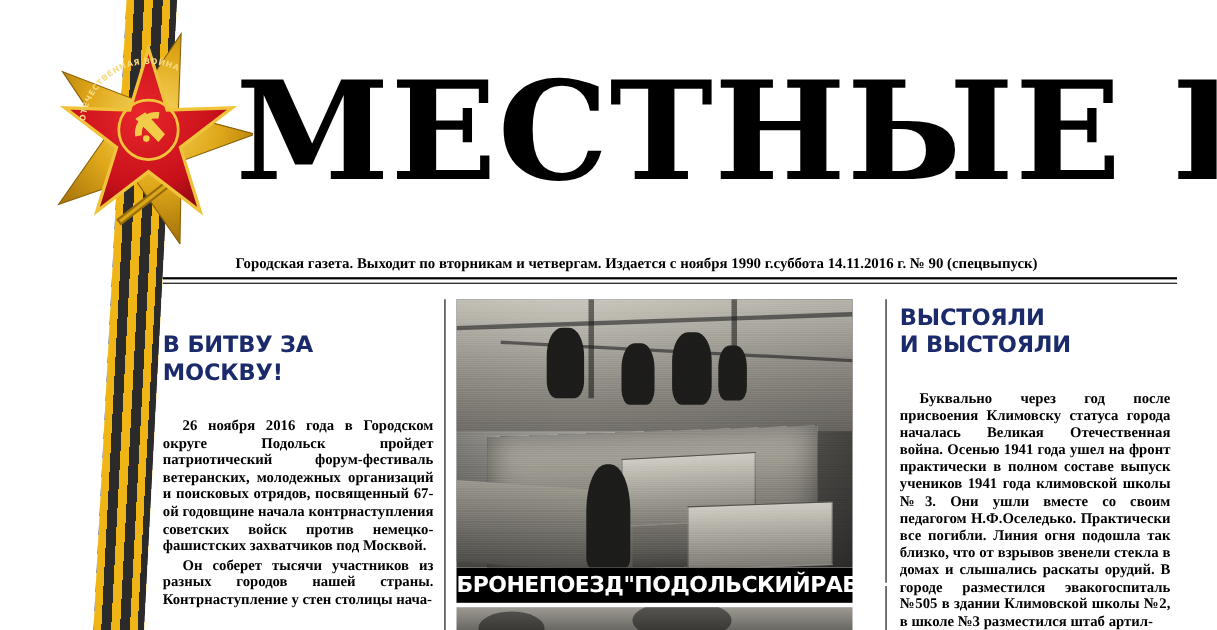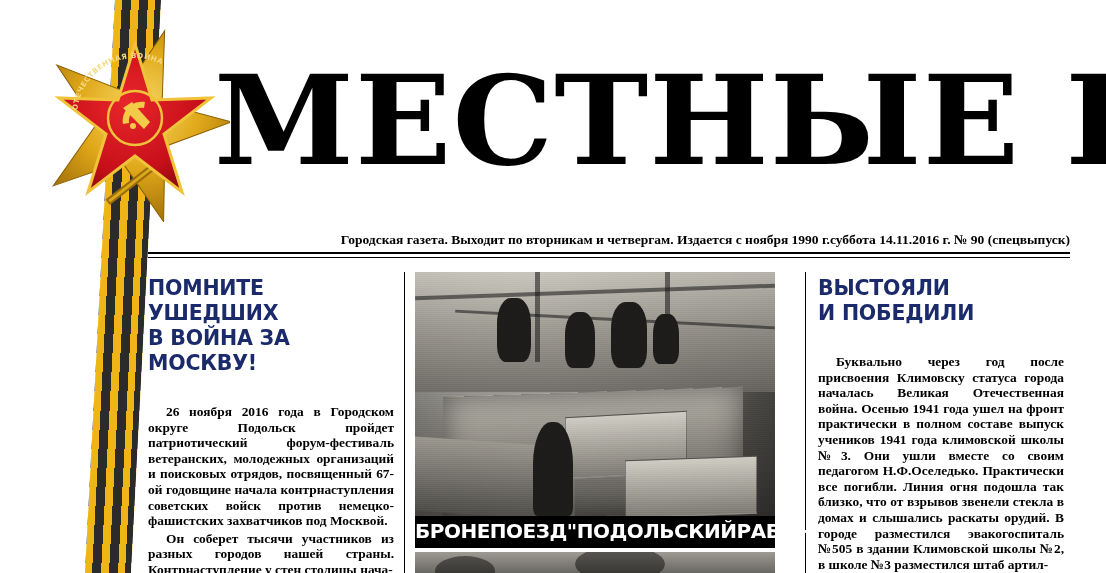--- a/index.html
+++ b/index.html
@@ -67,21 +67,21 @@
     color: #000;
   }
 
   
   .subtitle-row {
     position: absolute;
     left: 214px;
     top: 232px;
     width: 856px;
     display: flex;
-    justify-content: flex-end;
+    justify-content: flex-start;
     align-items: baseline;
     font-family: "Liberation Serif", serif;
     font-size: 13.5px;
     font-weight: bold;
     z-index: 4;
   }
   .subtitle-left { letter-spacing: 0px; }
   .subtitle-right { letter-spacing: 0px; }
 
   
@@ -303,22 +303,22 @@
   <div class="subtitle-right">суббота 14.11.2016 г. № 90 (спецвыпуск)</div>
 </div>
 
 <div class="rule-top"></div>
 <div class="rule-thin"></div>
 
 <div class="columns">
 
   <div class="col col-left">
     <div class="headline">
-      <span>ПОМНИТЕ УШЕДШИХ</span><br>
-      <span>В ВОЙНА ЗА МОСКВУ!</span>
+      <br>
+      <span>В БИТВУ ЗА МОСКВУ!</span>
     </div>
     <div class="body-text">
       <p>26 ноября 2016 года в Городском округе Подольск пройдет патриотический форум-фестиваль ветеранских, молодежных организаций и поисковых отрядов, посвященный 67-ой годовщине начала контрнаступления советских войск против немецко-фашистских захватчиков под Москвой.</p>
       <p>Он соберет тысячи участников из разных городов нашей страны. Контрнаступление у стен столицы нача-</p>
     </div>
   </div>
 
   <div class="vdivider"></div>
 
   <div class="col col-mid">
@@ -345,20 +345,20 @@
       <div class="blob" style="left:20px;top:4px;width:60px;height:30px;"></div>
       <div class="blob" style="left:160px;top:-6px;width:90px;height:36px;"></div>
     </div>
   </div>
 
   <div class="vdivider"></div>
 
   <div class="col col-right">
     <div class="headline right-head">
       <span>ВЫСТОЯЛИ</span><br>
-      <span>И ПОБЕДИЛИ</span>
+      <span>И ВЫСТОЯЛИ</span>
     </div>
     <div class="body-text">
       <p>Буквально через год после присвоения Климовску статуса города началась Великая Отечественная война. Осенью 1941 года ушел на фронт практически в полном составе выпуск учеников 1941 года климовской школы №3. Они ушли вместе со своим педагогом Н.Ф.Оселедько. Практически все погибли. Линия огня подошла так близко, что от взрывов звенели стекла в домах и слышались раскаты орудий. В городе разместился эвакогоспиталь №505 в здании Климовской школы №2, в школе №3 разместился штаб артил-</p>
     </div>
   </div>
 
 </div>
 
 </body></html>

